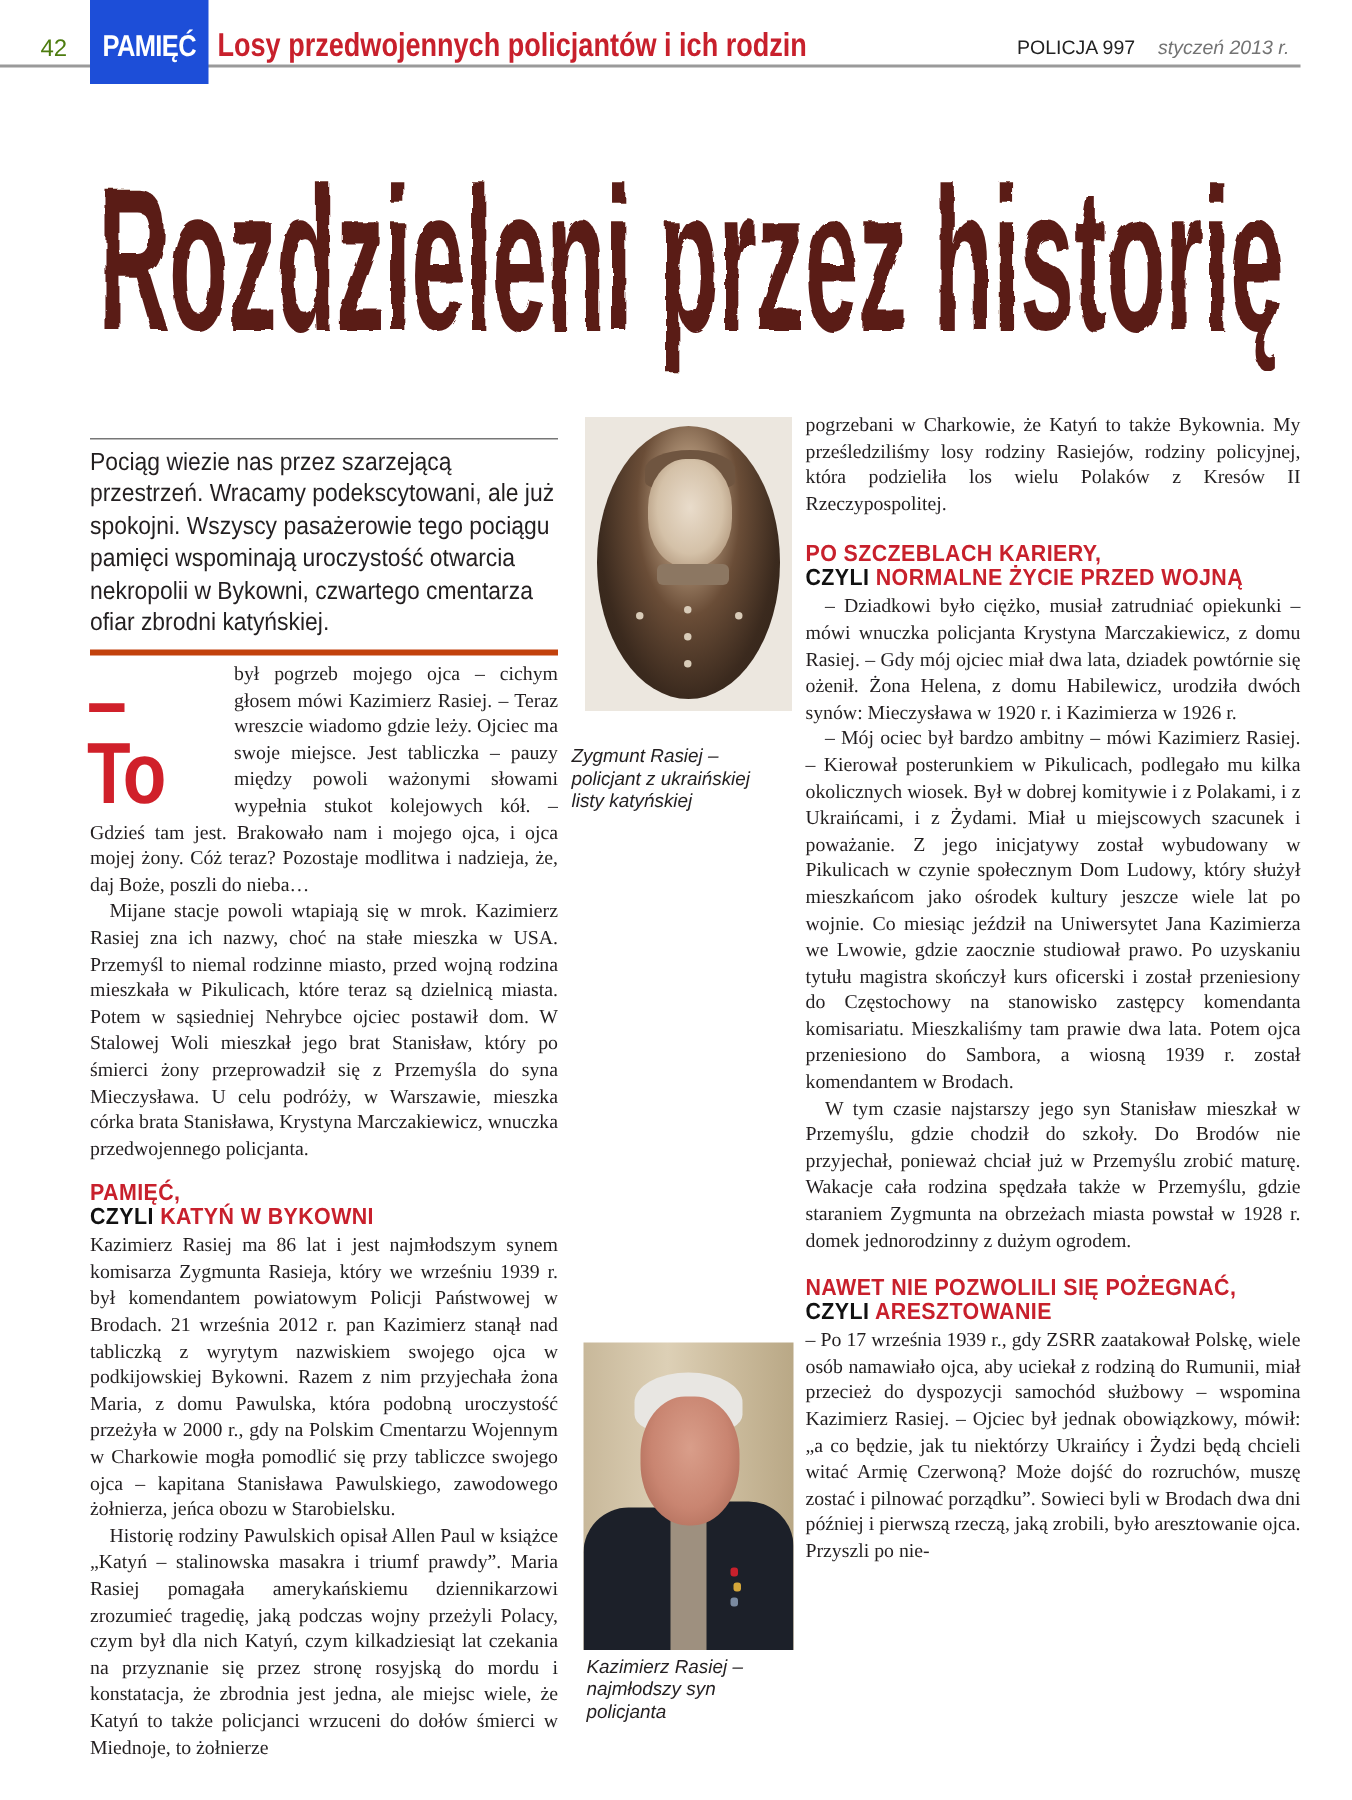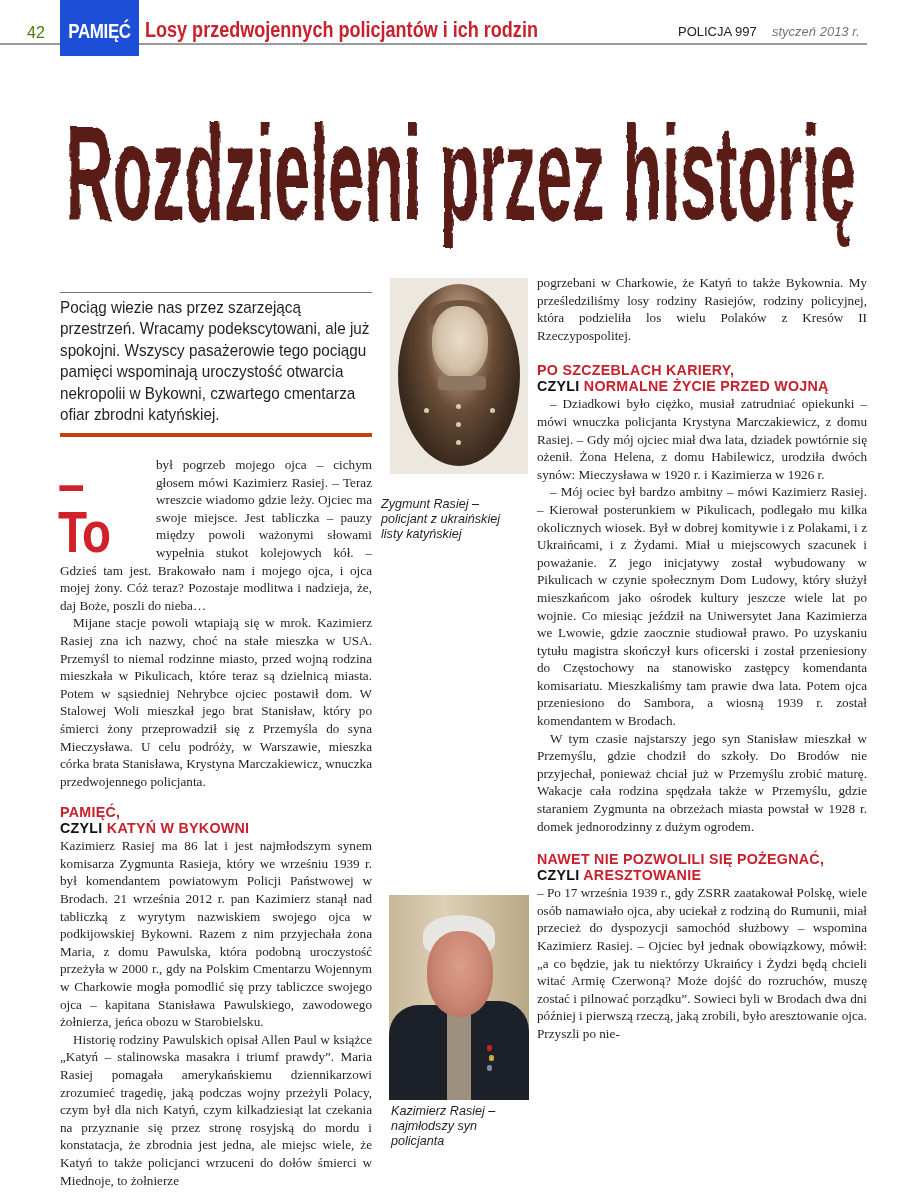--- a/index.html
+++ b/index.html
@@ -22,21 +22,21 @@
   .main-title svg { width: 800px; height: 170px; }
 
   
   .lead-box { position: absolute; left: 60px; top: 278px; width: 312px; border-top: 1px solid #777; border-bottom: 4px solid #c2410c; padding: 4px 0 8px 0; margin-top: 14px; }
   .lead-text { font-family: "Liberation Sans", sans-serif; font-size: 16.6px; line-height: 21.4px; color: #231f20; transform: scaleX(0.92); transform-origin: left; width: 340px; }
 
   
   .col { position: absolute; font-size: 13.2px; line-height: 17.6px; text-align: justify; hyphens: manual; }
   .col p { text-indent: 13px; }
   .col p.noindent { text-indent: 0; }
-  .col-left { left: 60px; top: 440px; width: 312px; margin-top: 16px; }
+  .col-left { left: 60px; top: 440px; width: 312px; }
   .col-right { left: 537px; top: 274px; width: 330px; }
 
   .dropcap-wrap { position: relative; }
   .dropcap { float: left; font-family: "Liberation Sans", sans-serif; font-weight: bold; color: #d0202a;
     font-size: 58px; line-height: 48px; margin: 4px 8px 0 -2px; transform: scaleX(0.82); transform-origin: left; width: 90px; letter-spacing: -2px; }
 
   .subhead { font-family: "Liberation Sans", sans-serif; font-weight: bold; font-size: 15.5px; line-height: 16px; letter-spacing: 0.3px;
     margin: 14px 0 1px 0; transform: scaleX(0.92); transform-origin: left; width: 360px; text-align: left; }
   .subhead .red { color: #c8202c; }
   .subhead .dark { color: #111; }

